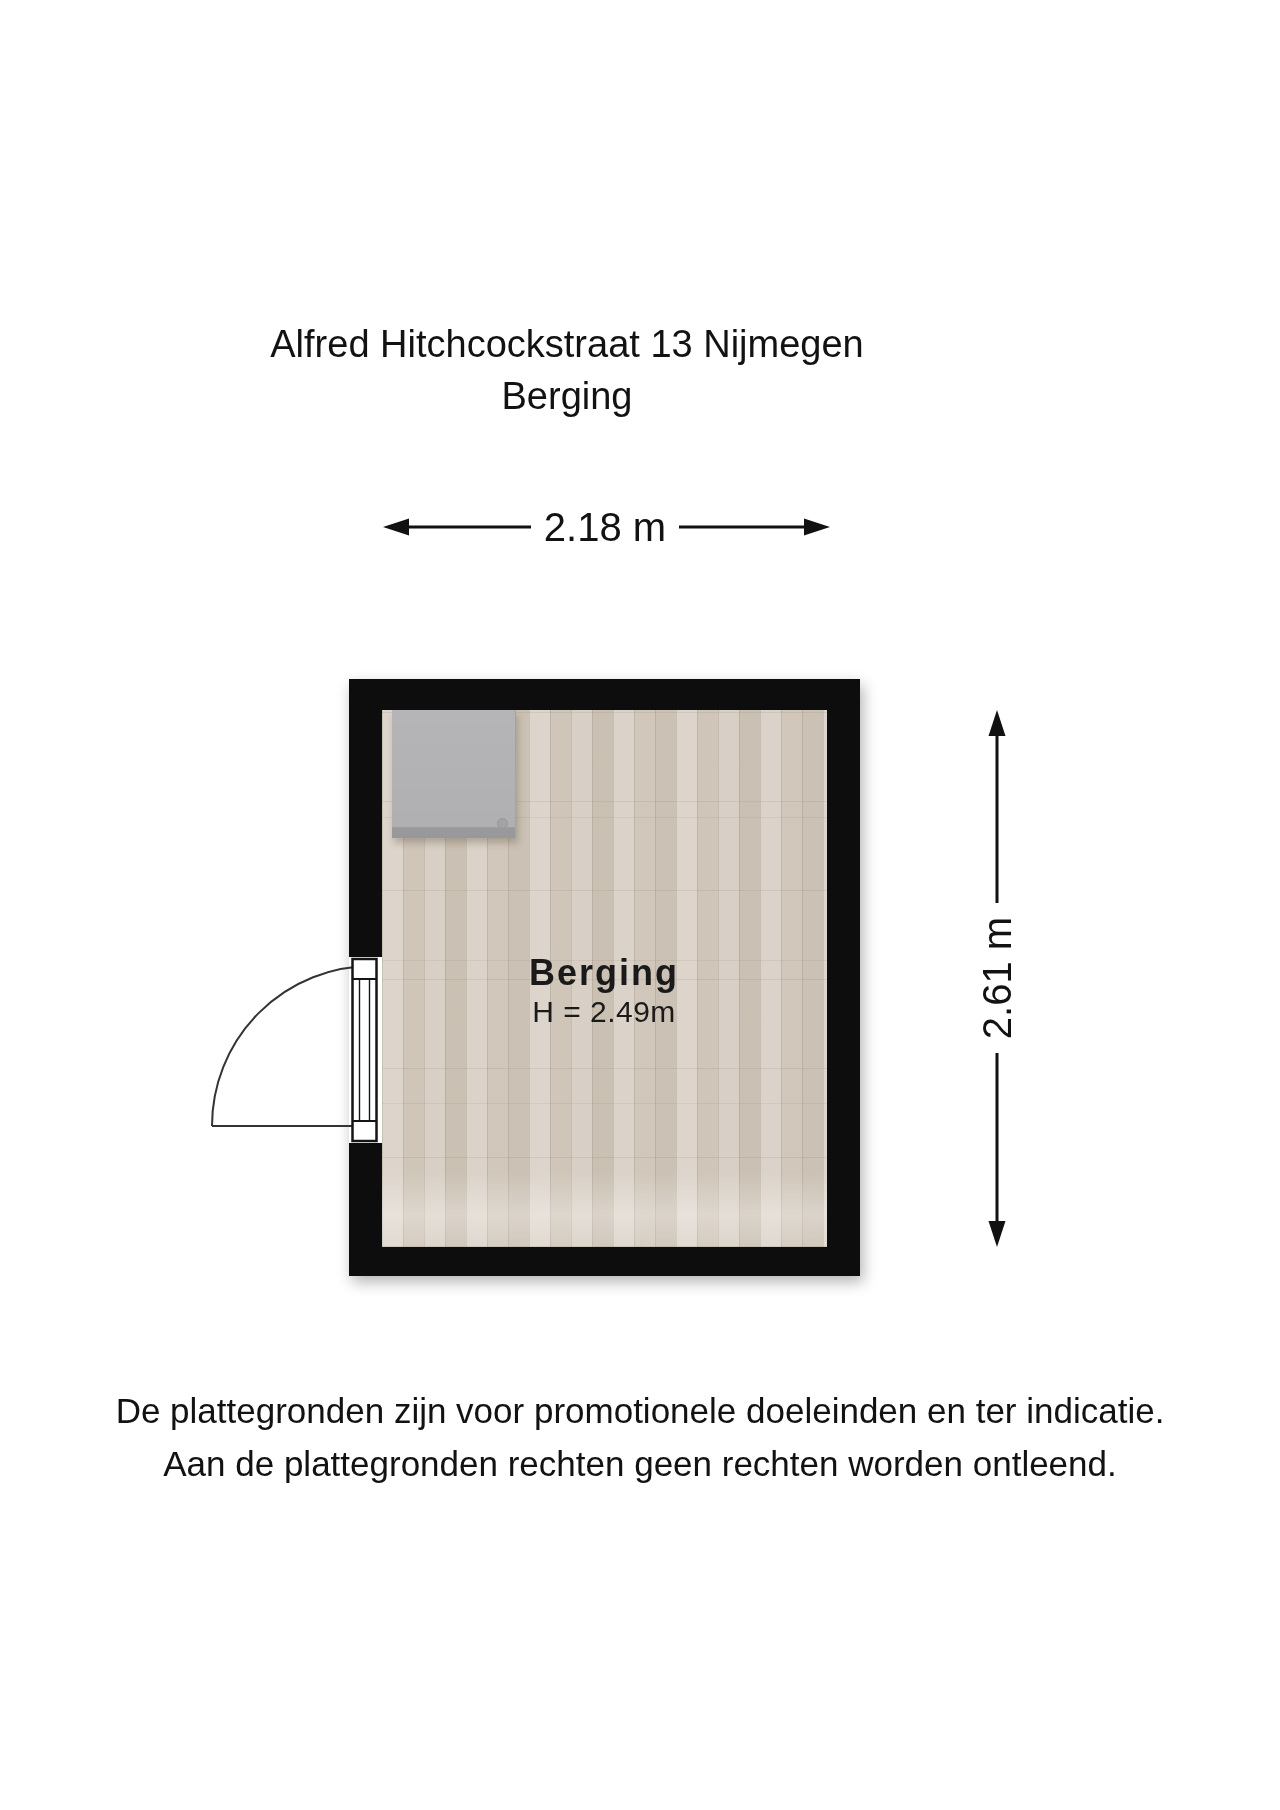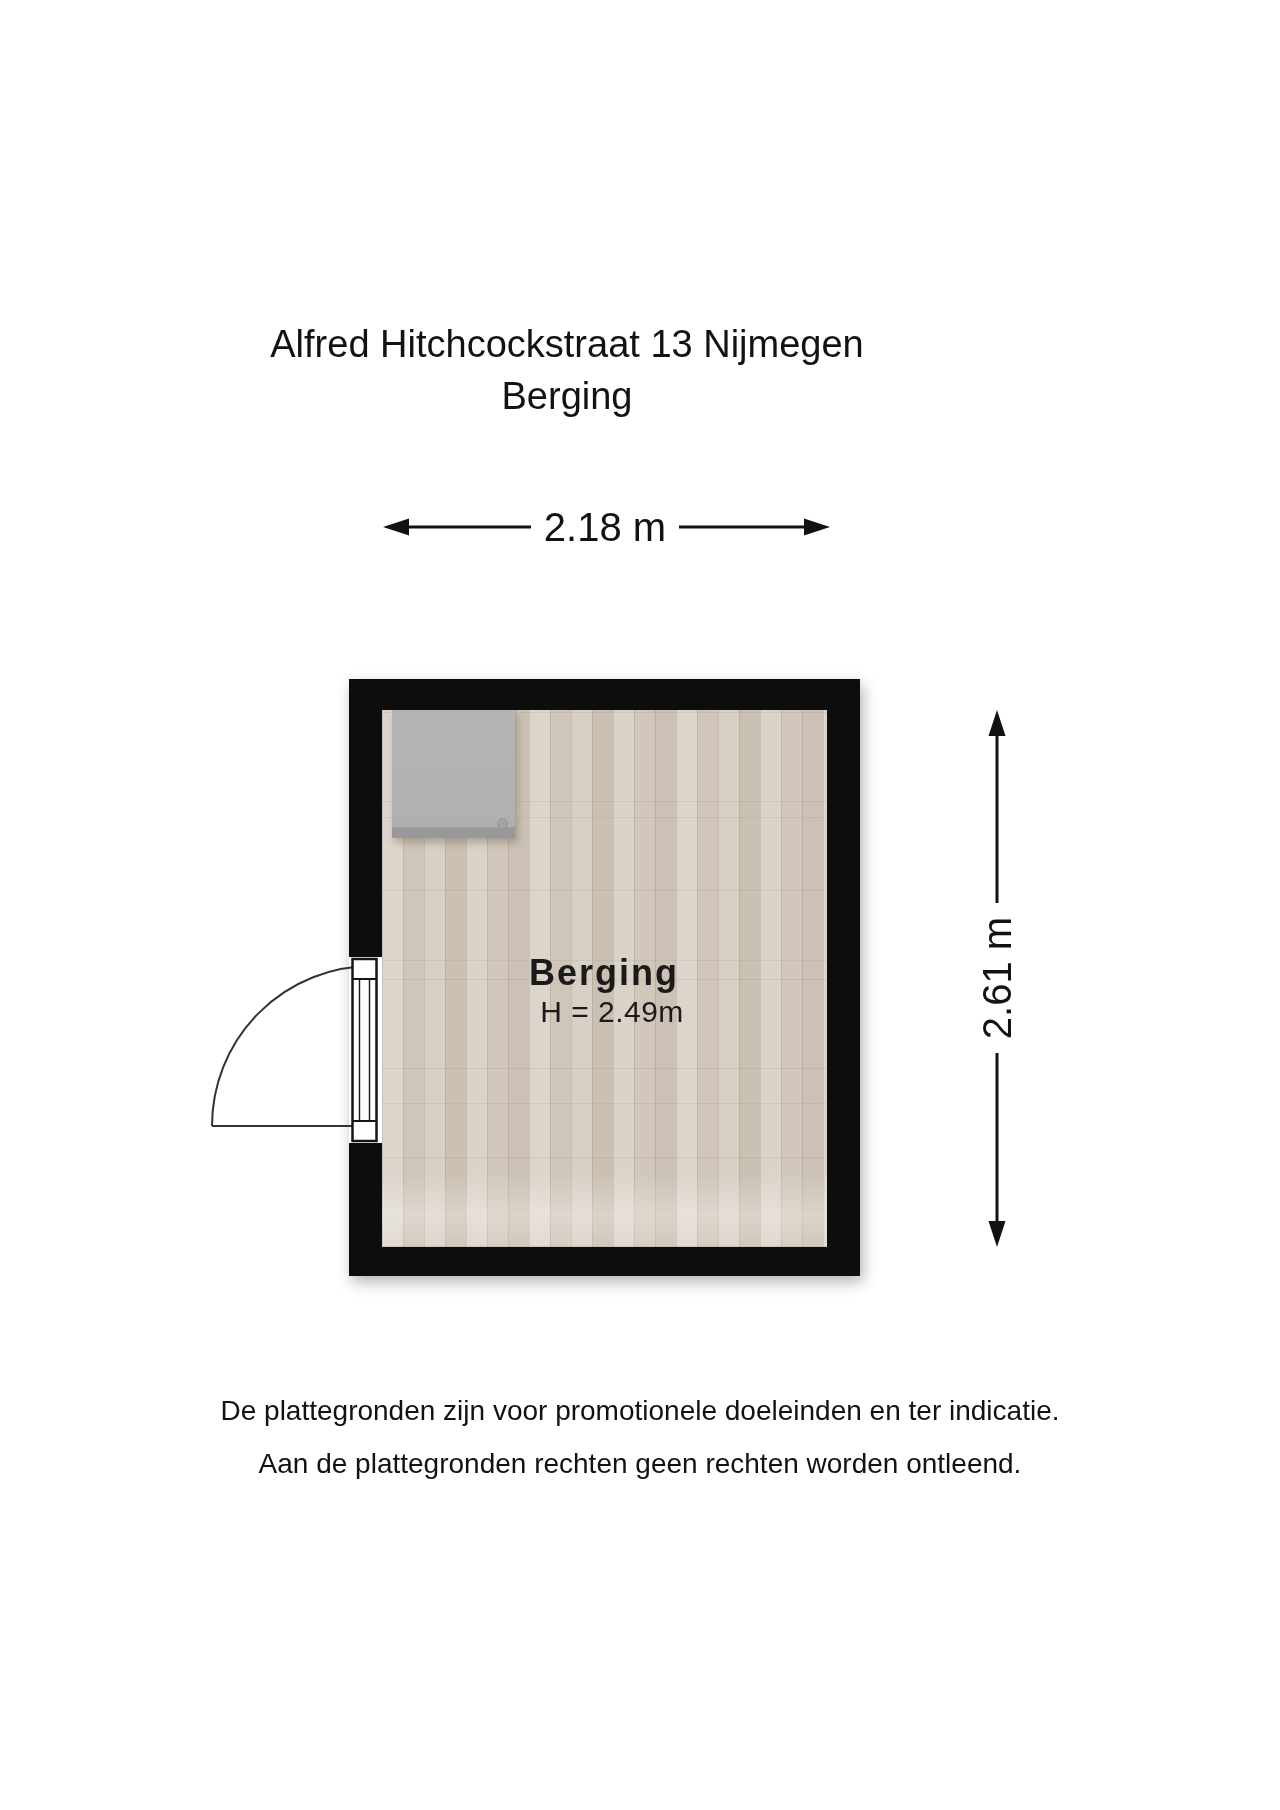--- a/index.html
+++ b/index.html
@@ -62,31 +62,31 @@
   }
 
   
   .room-label{
     left:354px;top:952px;width:500px;
     text-align:center;
     font-size:36px;font-weight:700;letter-spacing:2px;
     line-height:42px;color:#1a1a1a;
   }
   .room-height{
-    left:362px;top:994px;width:500px;
+    left:354px;top:994px;width:500px;
     text-align:center;
     font-size:30px;font-weight:400;letter-spacing:0.5px;
     line-height:36px;color:#1a1a1a;
   }
 
   
   .footer-block{
     left:0;top:1384px;width:1280px;
     text-align:center;
-    font-size:28px;line-height:53px;
+    font-size:35px;line-height:53px;
     color:#121212;
     white-space:nowrap;
   }
 
   
   svg.overlay{position:absolute;left:0;top:0;}
   .dim-line{stroke:#111;stroke-width:3;fill:none;}
   .dim-head{fill:#111;stroke:none;}
   .dim-text{font-family:"Liberation Sans",sans-serif;font-size:40px;fill:#121212;}
   .door-line{stroke:#333;stroke-width:2;fill:none;}

